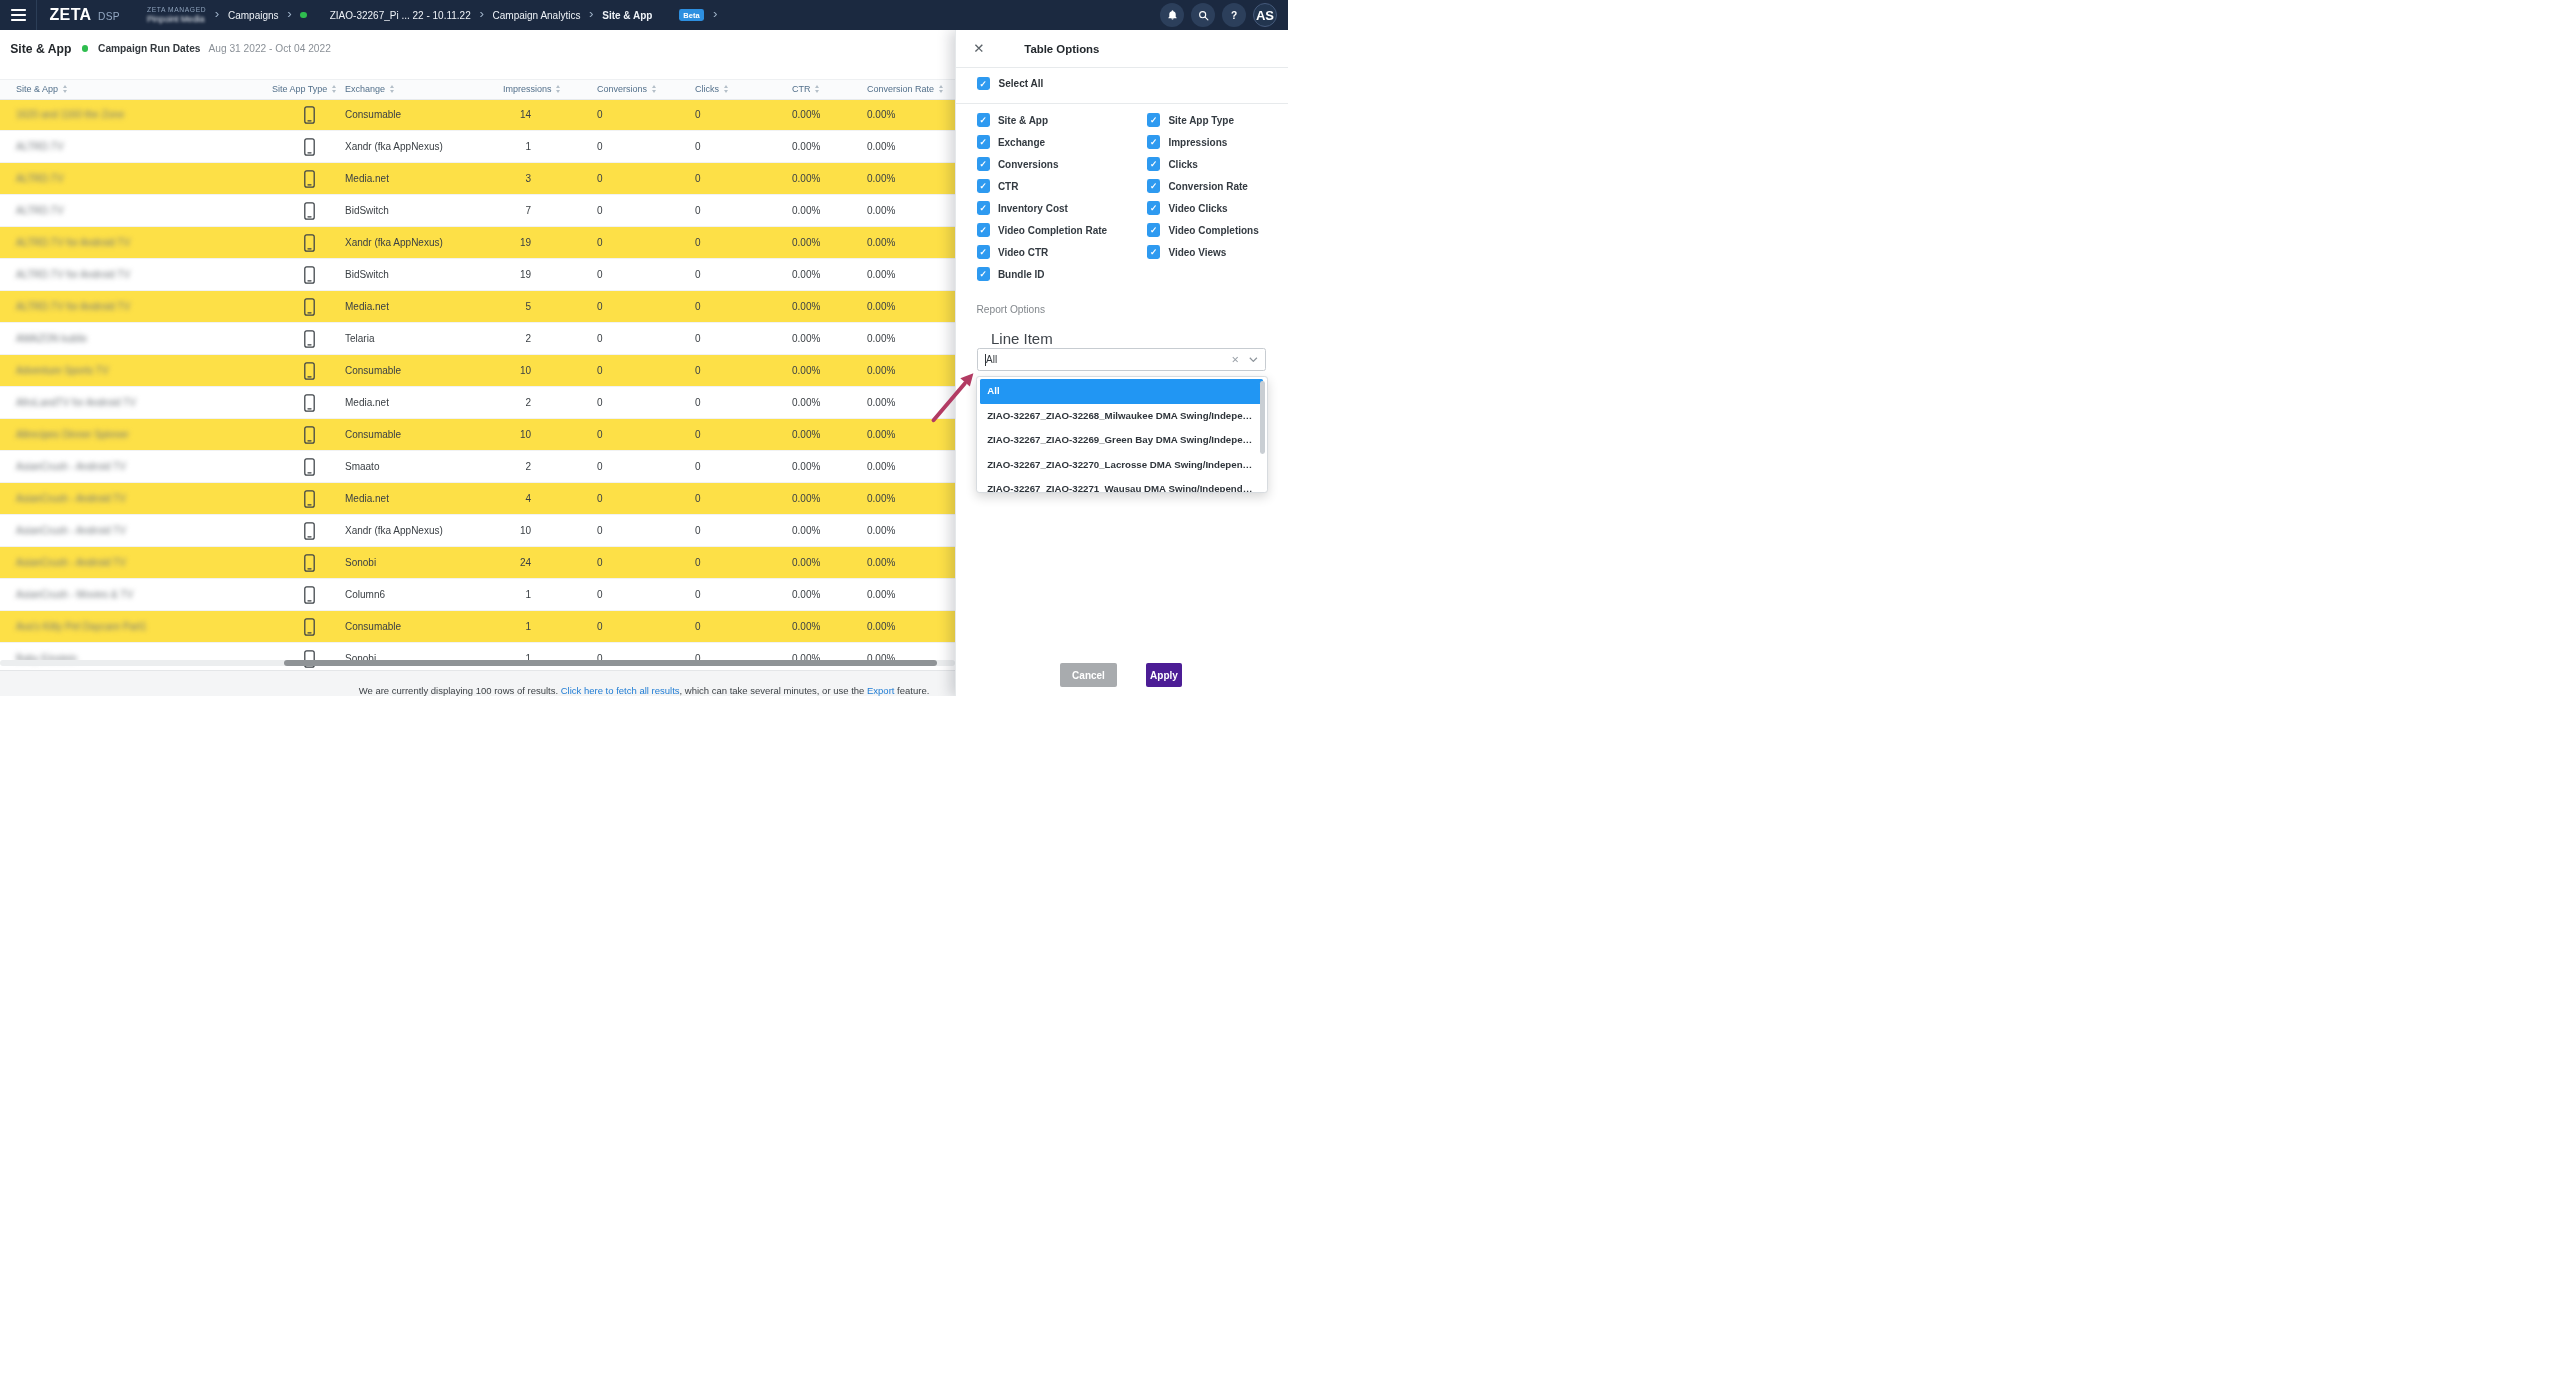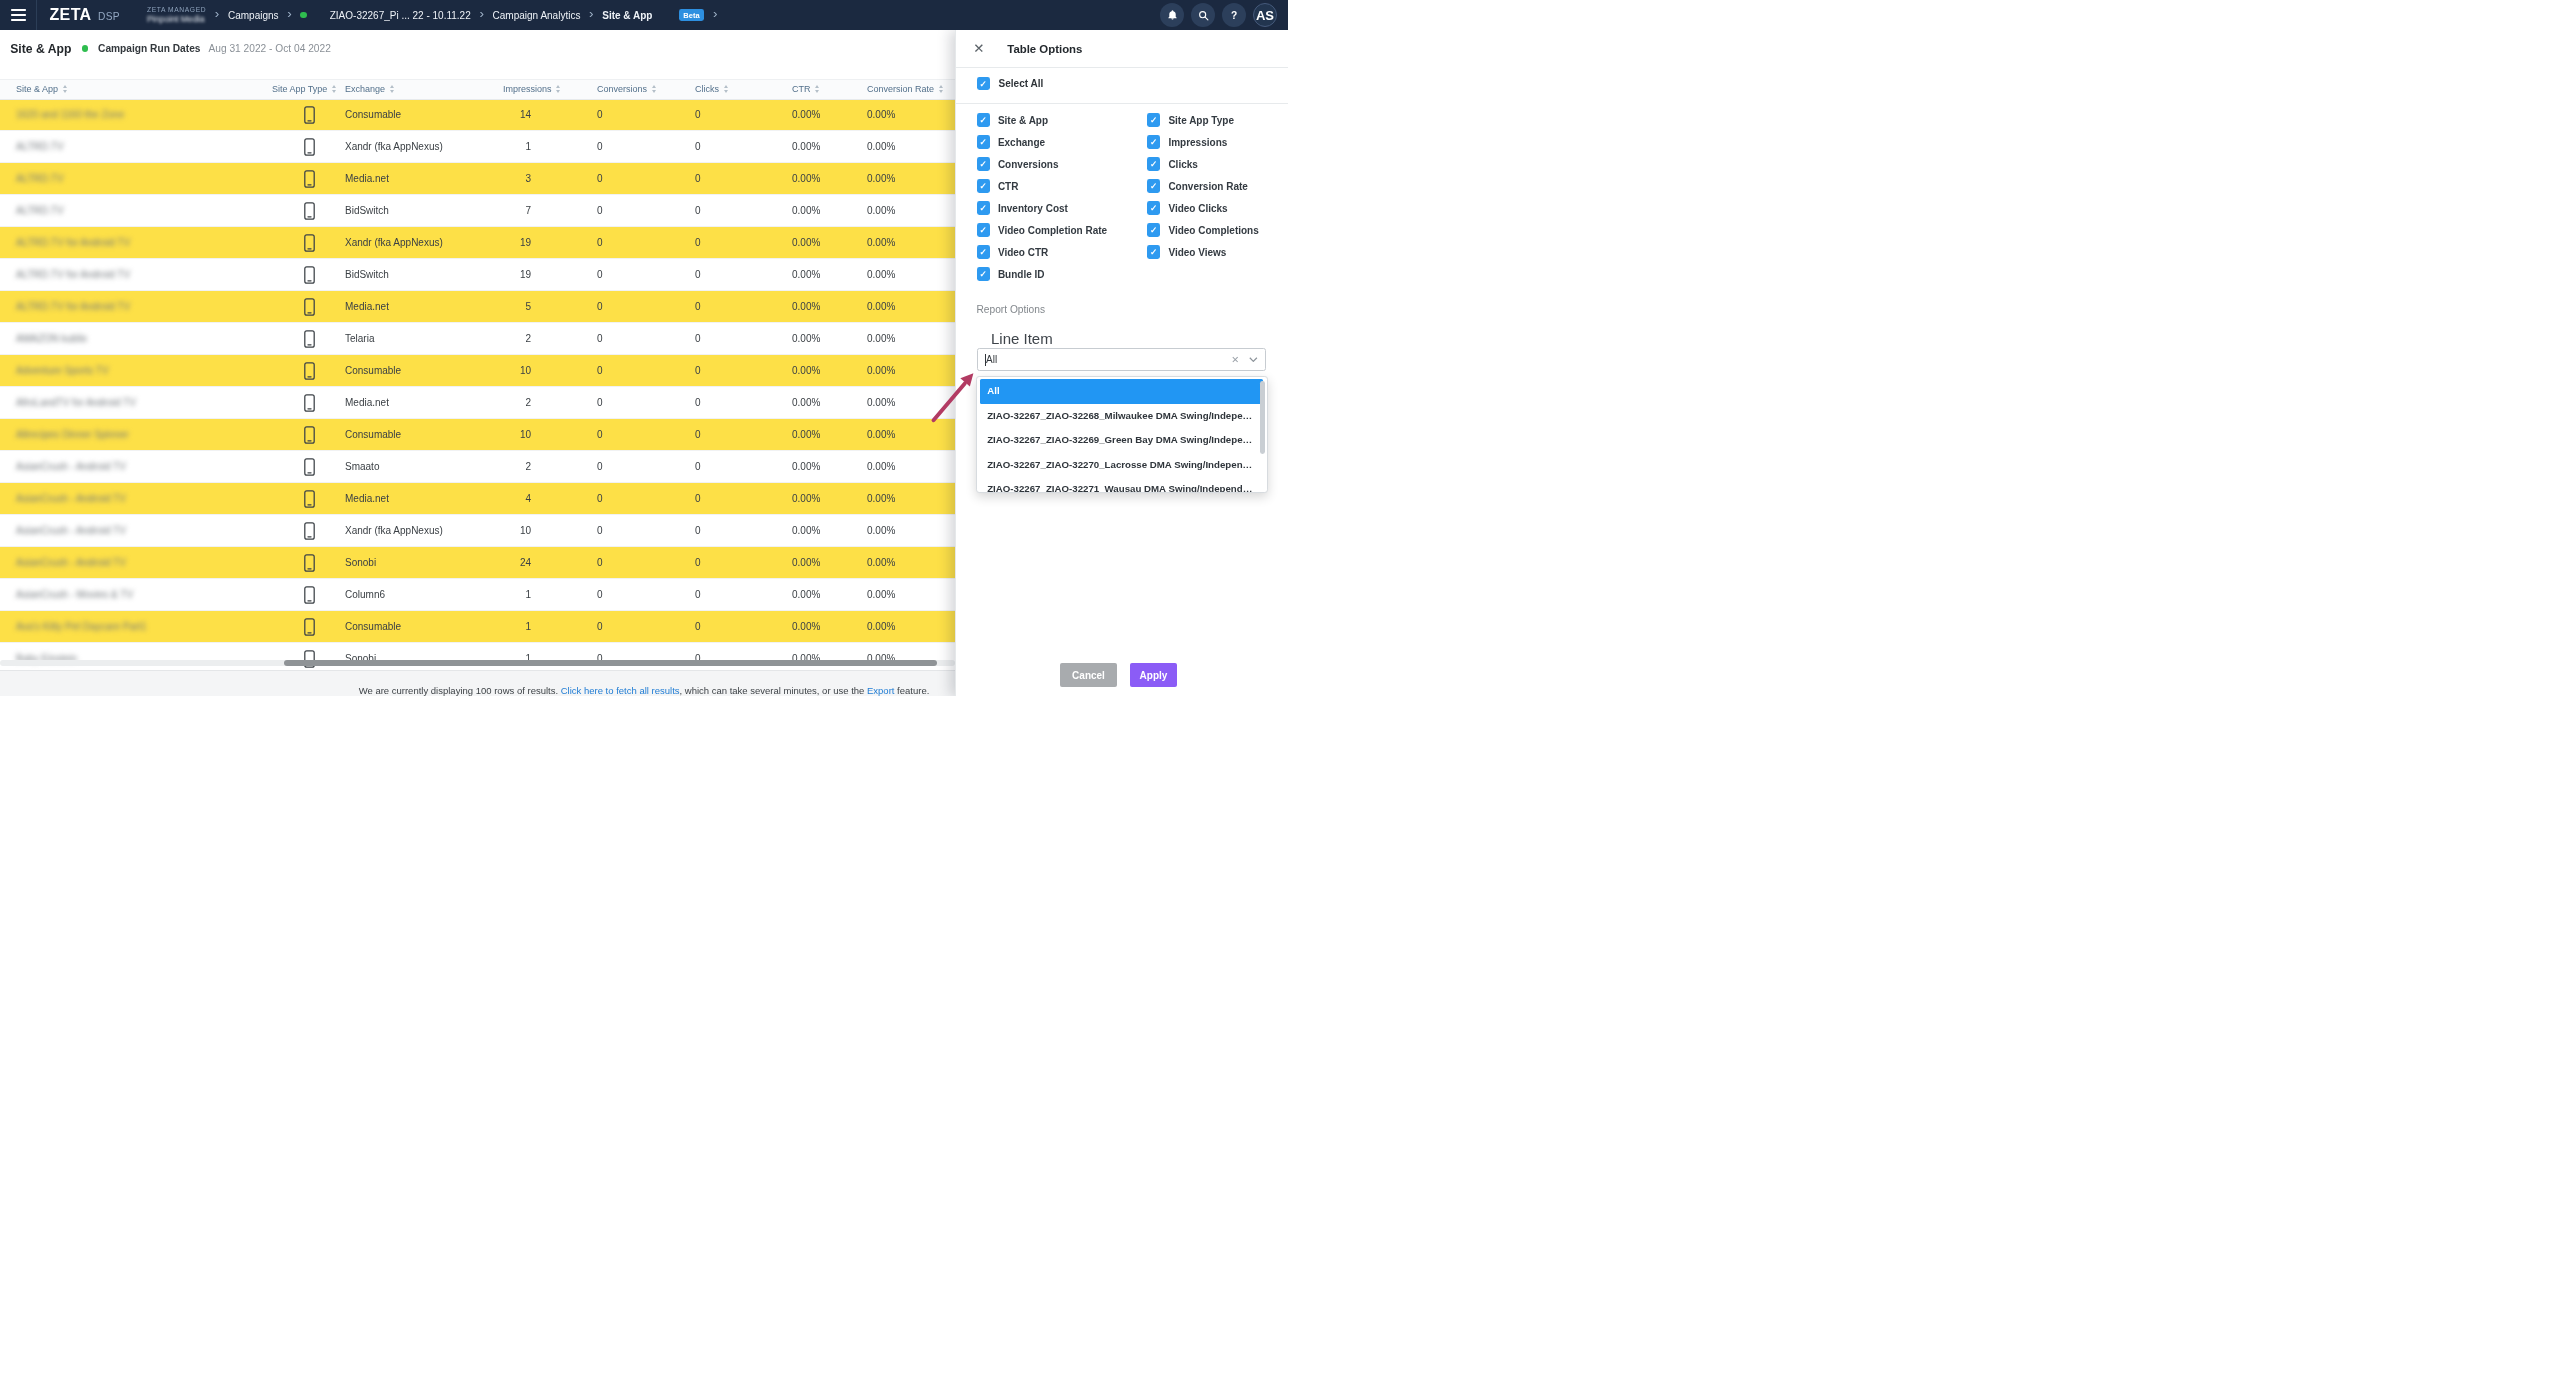--- a/index.html
+++ b/index.html
@@ -55,21 +55,21 @@
   .hscroll{position:absolute;top:660px;left:0;width:955px;height:6.3px;background:#eceeef;border-radius:3.2px;z-index:6}
   .hthumb{position:absolute;left:284px;top:0;width:653px;height:6.3px;background:#8f9396;border-radius:3.2px;cursor:grab}
   .footer{position:absolute;bottom:0;left:0;width:100%;height:26px;background:#f4f5f6;border-top:0.8px solid #e4e6e8;display:flex;align-items:flex-end;justify-content:center;font-size:9.5px;color:#3e4347;z-index:5}
   .footer span,.footer a{white-space:pre}
   .footer a{color:#1f7cd4;text-decoration:none;cursor:pointer}
 
   
   .panel{position:absolute;top:30px;right:0;bottom:0;width:333px;background:#fff;z-index:40;box-shadow:-4.7px 0 12.6px rgba(20,30,45,.18);border-left:0.8px solid #e5e8ea}
   .panel-head{height:38px;border-bottom:0.8px solid #e7eaec;display:flex;align-items:center;padding-left:17.3px}
   .close-x{font-size:13.4px;color:#5b6268;cursor:pointer;width:16px}
-  .panel-title{font-size:11.4px;font-weight:bold;color:#23282d;margin-left:18px}
+  .panel-title{font-size:11.4px;font-weight:bold;color:#23282d;margin-left:35px}
   .select-all{position:absolute;top:47px;left:20.5px;display:flex;align-items:center;gap:8.7px;cursor:pointer}
   .divider2{position:absolute;top:73px;left:0;right:0;height:0.8px;background:#e7eaec}
   .cbox{width:13.4px;height:13.4px;border-radius:2.4px;background:#2e9af0;color:#fff;font-size:8.7px;font-weight:bold;display:flex;align-items:center;justify-content:center;flex:0 0 13.4px;cursor:pointer}
   .sa-label{font-size:10px;font-weight:bold;color:#2e3338}
   .check-col{position:absolute;top:79px;display:flex;flex-direction:column}
   .check-col.left{left:20.5px}
   .check-col.right{left:191px}
   .check-item{height:22px;display:flex;align-items:center;gap:8px;cursor:pointer}
   .clabel{font-size:10px;font-weight:bold;color:#333a41;white-space:nowrap}
   .report-options{position:absolute;top:274px;left:20.5px;font-size:10.2px;color:#82878c}
@@ -78,21 +78,21 @@
   .caret-bar{width:0.8px;height:12px;background:#30353a;margin-right:0.8px}
   .li-value{font-size:10px;color:#33383d}
   .li-clear{margin-left:auto;color:#9aa1a8;font-size:9.5px;cursor:pointer}
   .li-chev{margin-left:10.2px;cursor:pointer;display:flex}
   .dropdown{position:absolute;top:346px;left:20px;right:20.5px;height:117px;background:#fff;border:0.8px solid #d7dbdf;border-radius:3.2px;box-shadow:0 4px 11px rgba(0,0,0,.16);padding:2.4px 3.2px;overflow:hidden}
   .opt{height:24.4px;line-height:24.4px;padding:0 7px;font-size:9.7px;font-weight:bold;color:#2f353b;white-space:nowrap;overflow:hidden;text-overflow:ellipsis;cursor:pointer;border-radius:1.6px}
   .opt.selected{background:#2196f3;color:#fff}
   .dd-scroll{position:absolute;right:1.6px;top:4px;width:4.7px;height:73px;background:#c9ced3;border-radius:2.4px;cursor:grab}
   .btn{position:absolute;top:633px;height:24px;color:#fff;font-size:10px;font-weight:bold;border:none;border-radius:2px;cursor:pointer;font-family:"Liberation Sans",sans-serif}
   .btn-cancel{left:104px;width:57px;background:#a8abae}
-  .btn-apply{left:174px;width:47px;background:#8b5cf6}
+  .btn-apply{left:190px;width:36px;background:#4c1d95}
 
   
   .annot{position:absolute;left:924px;top:367px;z-index:60;pointer-events:none}
 </style>
 </head>
 <body>
 
 <div class="topbar">
   <div class="hamburger">
       <i></i>

